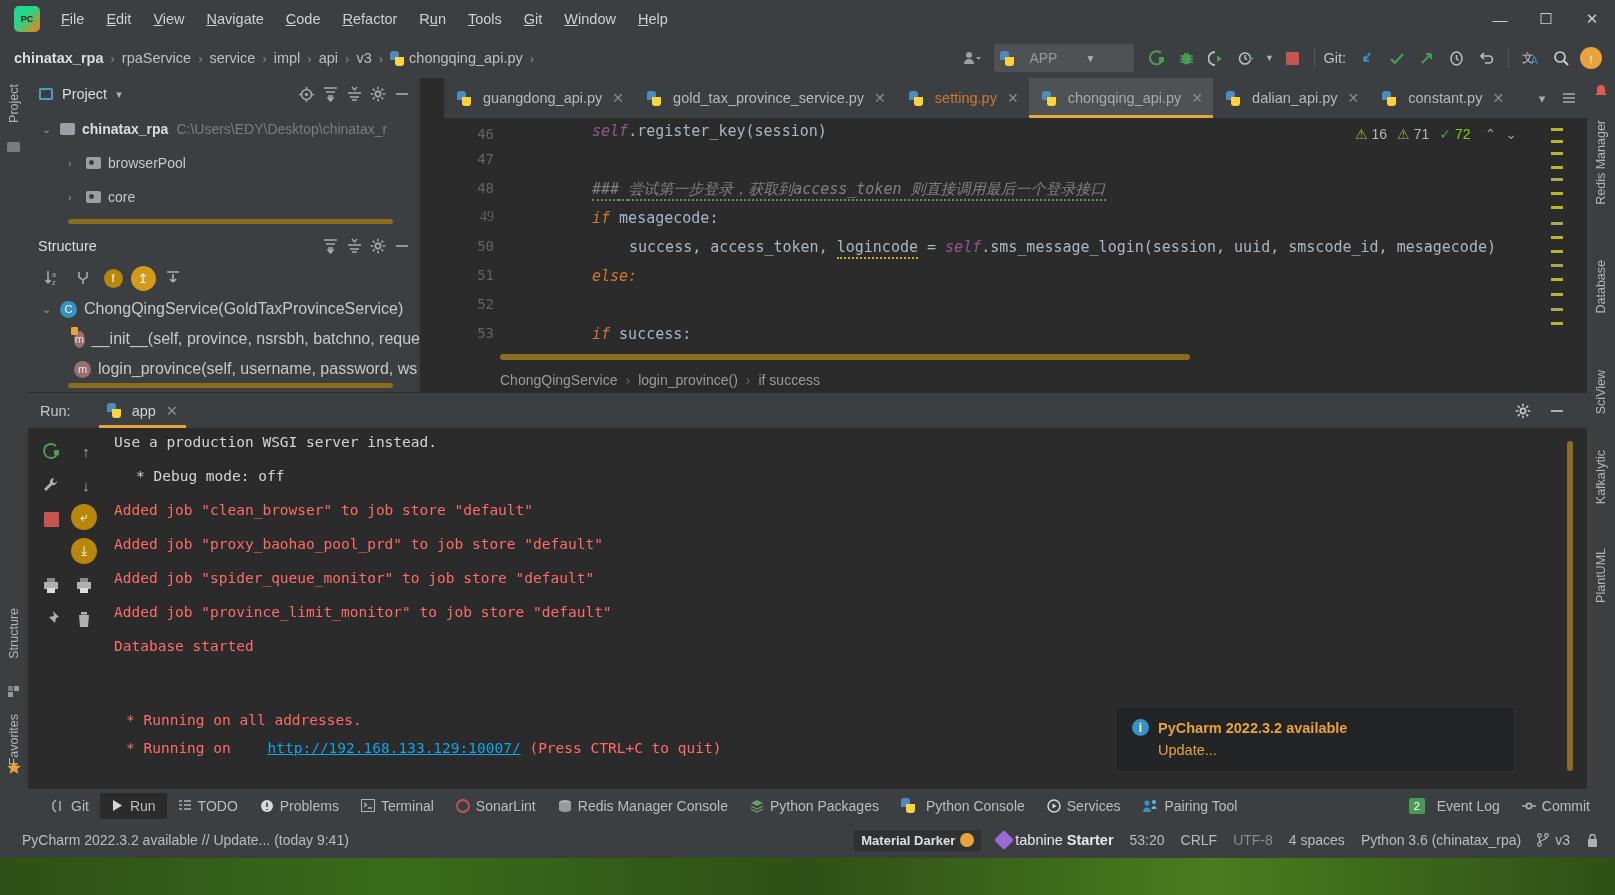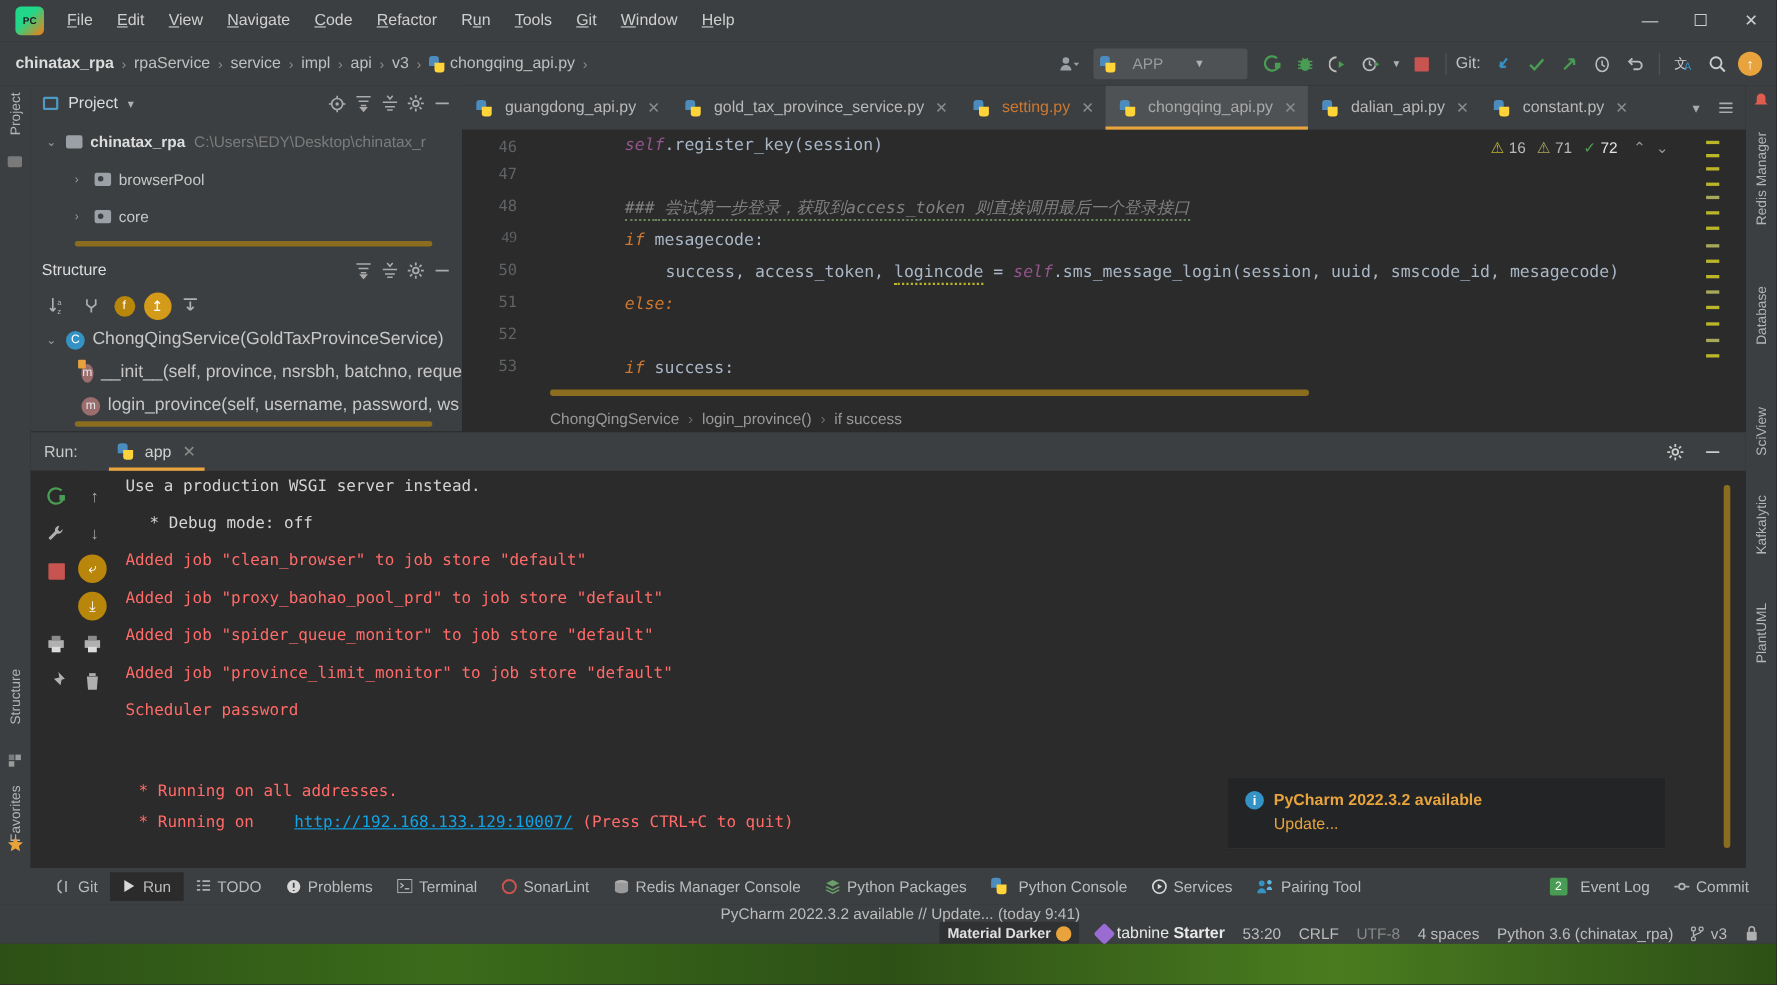--- a/index.html
+++ b/index.html
@@ -91,21 +91,21 @@
     color:#fff; font-size:11px; display:flex; align-items:center;
     justify-content:center; margin-right:7px; }
   .m-ico { width:17px; height:17px; border-radius:50%; background:#9b6d6d;
     color:#e6e6e6; font-size:11px; display:flex; align-items:center;
     justify-content:center; margin-right:7px; position:relative; }
   .m-ico .lock { position:absolute; left:-3px; top:-4px; width:7px; height:8px;
     background:#e8a33d; border-radius:1px; }
 
   
   .editor-area { position:absolute; left:420px; top:78px; width:1167px; height:315px;
-    background:#2b2b2b; }
+    background:#2b2b2b;padding-left:24px; }
   .tabsrow { height:40px; background:#3c3f41; display:flex; align-items:stretch;
     position:relative; }
   .etab { display:flex; align-items:center; padding:0 10px 0 13px; gap:7px;
     font-size:14.5px; color:#b8b8b8; position:relative; }
   .etab.active { background:#4e5254; color:#a9a9a9; }
   .etab.active:after { content:""; position:absolute; left:0; bottom:0;
     width:100%; height:3px; background:#e8a33d; }
   .etab.modified { color:#cc7832; }
   .etab .x { color:#8b8b8b; font-size:14px; margin-left:3px; }
   .tabs-right { margin-left:auto; display:flex; align-items:center; padding-right:6px; gap:3px;}
@@ -174,21 +174,21 @@
     font-size:14px; color:#bcbcbc; height:26px; }
   .tw-item.active { background:#2b2b2b; }
   .tw-right { margin-left:auto; display:flex; align-items:center; padding-right:14px; }
   .green-badge { width:16px; height:16px; background:#499c54; color:#fff;
     font-size:11px; border-radius:2px; display:flex; align-items:center;
     justify-content:center; margin-right:6px; }
 
   
   .statusbar { position:absolute; left:0; top:822px; width:1615px; height:36px;
     background:#3c3f41; display:flex; align-items:center; padding-left:22px;
-    font-size:14px; color:#bcbcbc;flex-direction:column; }
+    font-size:14px; color:#bcbcbc; }
   .sb-right { margin-left:auto; display:flex; align-items:center; gap:16px;
     padding-right:16px; }
   .sb-dim { color:#8a8a8a; }
   .theme-chip { display:flex; align-items:center; gap:5px; background:#2f3133;
     padding:3px 7px; border-radius:2px; font-weight:bold; font-size:13px; color:#e0e0e0;}
   .orange-dot { width:14px; height:14px; border-radius:50%; background:#e8a33d; }
   .tabnine { display:flex; align-items:center; gap:4px; font-size:14.5px; color:#e8e8e8; }
   .tab-diamond { width:14px; height:14px; background:#9b6bd4; transform:rotate(45deg);
     border-radius:2px; }
 
@@ -561,21 +561,21 @@
 
 
     <div class="codeline" style="top:207px; left:148px;"><span class="kw">if</span><span> success:</span></div>
 
     <div class="inspect">
       <span class="warn-tri">⚠</span>
       <span style="color:#b8b8b8;">16</span>
       <span class="warn-tri2" style="margin-left:6px;">⚠</span>
       <span style="color:#b8b8b8;">71</span>
       <span class="ok-check" style="margin-left:6px;">✓</span>
-      <span style="color:#e5e5e5;">72</span>
+      <span style="color:#84cc16;">72</span>
       <span style="margin-left:10px;color:#9a9a9a;">⌃</span>
       <span style="margin-left:5px;color:#9a9a9a;">⌄</span>
     </div>
 
     <div class="scroll-marks">
       <div class="mark" style="top:10px; background:#bbb529;"></div>
       <div class="mark" style="top:22px; background:#bbb529;"></div>
       <div class="mark" style="top:34px; background:#bbb529;"></div>
       <div class="mark" style="top:48px; background:#bbb529;"></div>
       <div class="mark" style="top:60px; background:#a9a95a;"></div>
@@ -674,21 +674,21 @@
     </span>
   </div>
 
   <div class="console">
     <div class="cline c-white" style="top:6px;">Use a production WSGI server instead.</div>
     <div class="cline c-white" style="top:40px; left:22px;">* Debug mode: off</div>
     <div class="cline c-red" style="top:74px;">Added job "clean_browser" to job store "default"</div>
     <div class="cline c-red" style="top:108px;">Added job "proxy_baohao_pool_prd" to job store "default"</div>
     <div class="cline c-red" style="top:142px;">Added job "spider_queue_monitor" to job store "default"</div>
     <div class="cline c-red" style="top:176px;">Added job "province_limit_monitor" to job store "default"</div>
-    <div class="cline c-red" style="top:210px;">Scheduler password</div>
+    <div class="cline c-red" style="top:210px;">Database started</div>
     <div class="cline c-red" style="top:244px; left:12px;margin-top:40px;">* Running on all addresses.</div>
     <div class="cline c-red" style="top:312px; left:12px;"><span>* Running on </span><span class="c-link">http://192.168.133.129:10007/</span><span> (Press CTRL+C to quit)</span></div>
   </div>
   <div class="cons-scroll"></div>
 </div>
 
 <div class="notif">
   <div class="notif-t1">
     <span class="info-ico">i</span>
     <span>PyCharm 2022.3.2 available</span>

